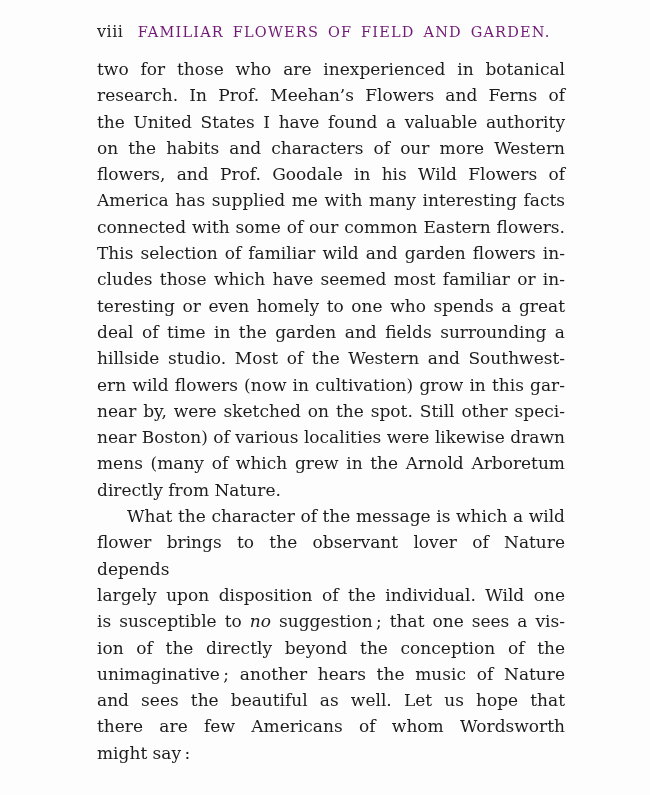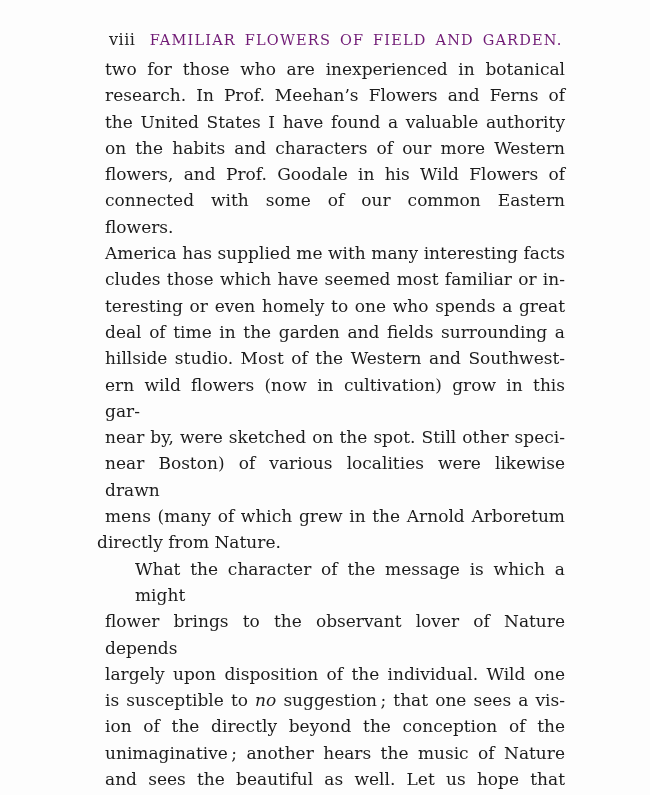--- a/index.html
+++ b/index.html
@@ -9,26 +9,25 @@
     width: 650px;
     height: 795px;
     background: #fdfdfd;
     font-family: "DejaVu Serif", "Liberation Serif", serif;
     color: #1e1e1e;
     overflow: hidden;
   }
   .running-header {
     position: absolute;
     left: 97px;
-    top: 30px;
+    top: 22px;
     width: 468px;
     display: flex;
     align-items: baseline;
     white-space: nowrap;
-    margin-left: 12px;
   }
   .folio {
     font-size: 16px;
     letter-spacing: 0.5px;
     color: #222;
   }
   .running-title {
     flex: 1;
     text-align: center;
     font-size: 14.5px;
@@ -41,54 +40,55 @@
     left: 97px;
     top: 56px;
     width: 468px;
   }
   .line {
     font-size: 17px;
     line-height: 26.3px;
     text-align: justify;
     color: #1c1c1c;
   }
-  .line.j { text-align-last: justify; margin-left: 8px; }
+  .line.j { text-align-last: justify; }
   .line.indent { padding-left: 30px; }
   .it { font-style: italic; }
 </style>
 </head>
 <body>
 
 <div class="page">
 
   <div class="running-header">
     <span class="folio">viii</span>
     <span class="running-title">FAMILIAR FLOWERS OF FIELD AND GARDEN.</span>
   </div>
 
   <div class="text-block">
 
     <div class="line j">two for those who are inexperienced in botanical</div>
     <div class="line j">research.  In Prof. Meehan’s Flowers and Ferns of</div>
     <div class="line j">the United States I have found a valuable authority</div>
     <div class="line j">on the habits and characters of our more Western</div>
     <div class="line j">flowers, and Prof. Goodale in his Wild Flowers of</div>
+    <div class="line j">America has supplied me with many interesting facts</div>
     <div class="line j">connected with some of our common Eastern flowers.</div>
-    <div class="line j">America has supplied me with many interesting facts</div>
+    <div class="line j">This selection of familiar wild and garden flowers in-</div>
     <div class="line j">cludes those which have seemed most familiar or in-</div>
     <div class="line j">teresting or even homely to one who spends a great</div>
     <div class="line j">deal of time in the garden and fields surrounding a</div>
     <div class="line j">hillside studio.  Most of the Western and Southwest-</div>
     <div class="line j">ern wild flowers (now in cultivation) grow in this gar-</div>
     <div class="line j">near by, were sketched on the spot.  Still other speci-</div>
     <div class="line j">near Boston) of various localities were likewise drawn</div>
     <div class="line j">mens (many of which grew in the Arnold Arboretum</div>
     <div class="line">directly from Nature.</div>
 
-    <div class="line j indent">What the character of the message is which a might</div>
+    <div class="line j indent">What the character of the message is which a wild</div>
     <div class="line j">flower brings to the observant lover of Nature depends</div>
     <div class="line j">largely upon disposition of the individual.  Wild one</div>
     <div class="line j">
       <span>is susceptible to </span><span class="it">no</span><span> suggestion ; that one sees a vis-</span>
     </div>
     <div class="line j">ion of the directly beyond the conception of the</div>
     <div class="line j">unimaginative ; another hears the music of Nature</div>
     <div class="line j">and sees the beautiful as well.  Let us hope that</div>
     <div class="line j">there are few Americans of whom Wordsworth</div>
     <div class="line">might say :</div>

